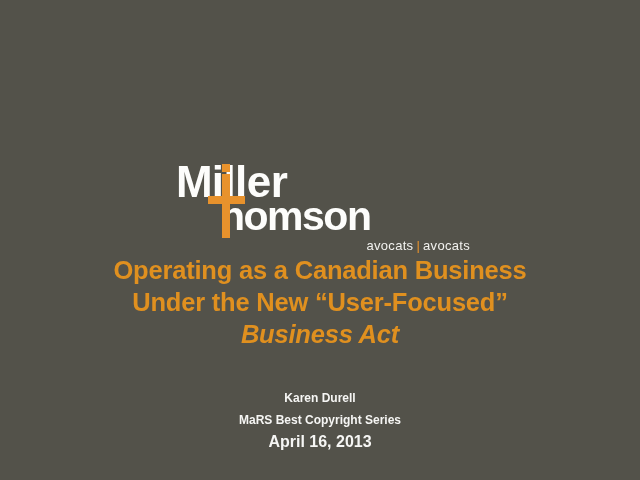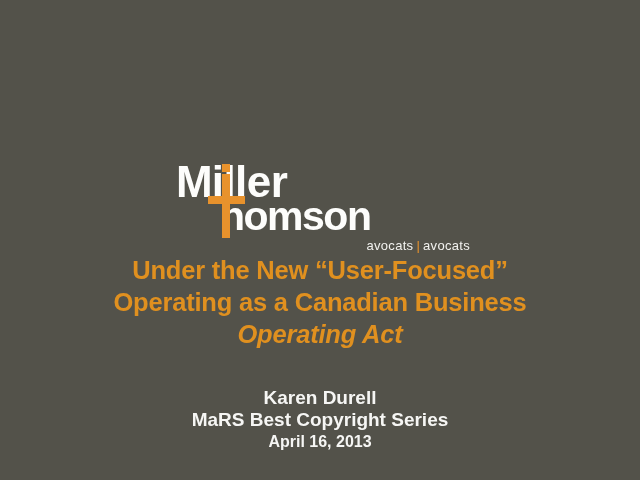--- a/index.html
+++ b/index.html
@@ -139,21 +139,21 @@
     position: absolute;
     left: 0;
     right: 0;
     top: 387px;
     text-align: center;
   }
   .presenter-line {
     color: #f6f6f4;
     font-family: "Liberation Sans", sans-serif;
     font-weight: bold;
-    font-size: 19px;
+    font-size: 12px;
     line-height: 22px;
     white-space: nowrap;
   }
   #presenter-date {
     font-size: 16px;
   }
 </style>
 </head>
 <body>
 
@@ -173,23 +173,23 @@
       <div id="logo-cross-bar"></div>
 
       <div id="logo-tagline">
         <span>avocats</span><span class="sep">|</span><span>avocats</span>
       </div>
 
     </div>
   </div>
 
   <div id="title-block">
+    <div class="title-line">Operating as a Canadian Business</div>
     <div class="title-line">Under the New “User-Focused”</div>
-    <div class="title-line">Operating as a Canadian Business</div>
-    <div class="title-line italic">Operating Act</div>
+    <div class="title-line italic">Business Act</div>
   </div>
 
   <div id="presenter-block">
     <div class="presenter-line">Karen Durell</div>
     <div class="presenter-line">MaRS Best Copyright Series</div>
     <div class="presenter-line" id="presenter-date">April 16, 2013</div>
   </div>
 
 </div>
 

